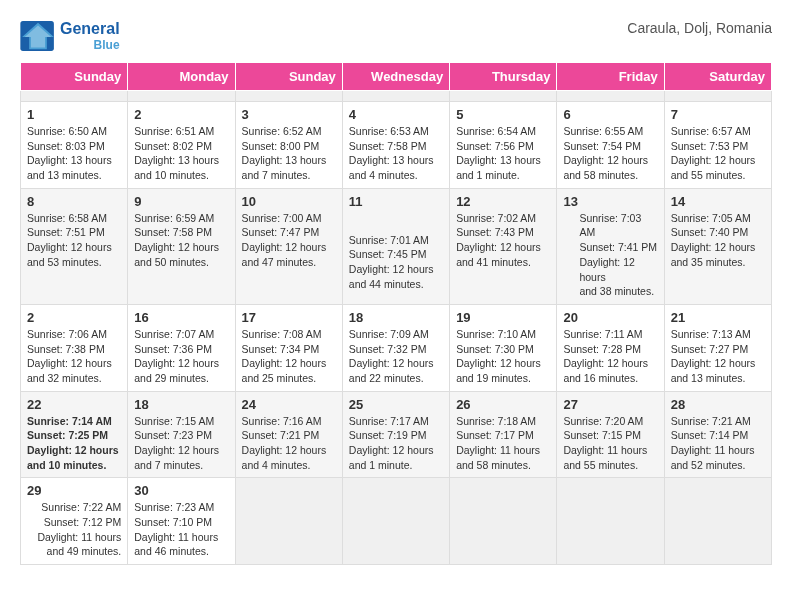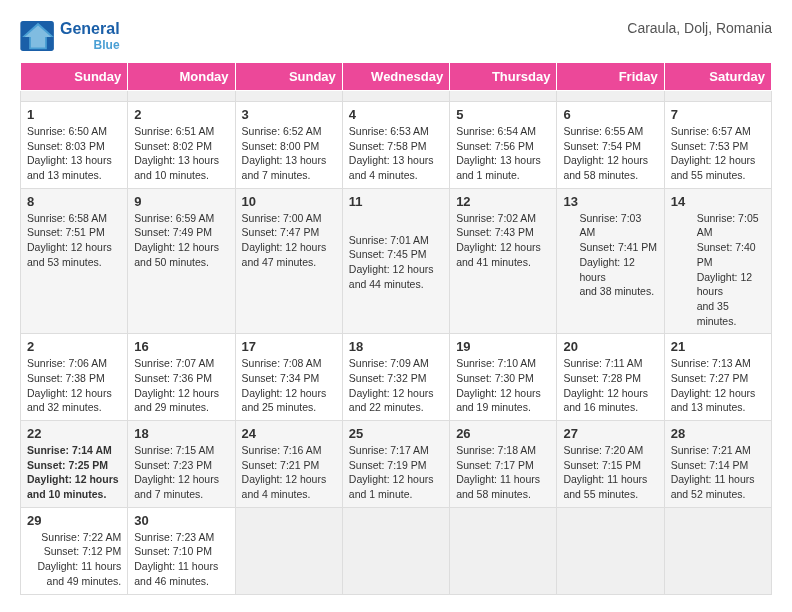--- a/index.html
+++ b/index.html
@@ -178,21 +178,21 @@
         <td>
           <span class="day-num">8</span>
           <div class="day-info" style="white-space: pre-line;">Sunrise: 6:58 AM
 Sunset: 7:51 PM
 Daylight: 12 hours
 and 53 minutes.</div>
         </td>
         <td>
           <span class="day-num">9</span>
           <div class="day-info" style="white-space: pre-line;">Sunrise: 6:59 AM
-Sunset: 7:49 PM
+Sunset: 7:58 PM
 Daylight: 12 hours
 and 50 minutes.</div>
         </td>
         <td>
           <span class="day-num">10</span>
           <div class="day-info" style="white-space: pre-line;">Sunrise: 7:00 AM
 Sunset: 7:47 PM
 Daylight: 12 hours
 and 47 minutes.</div>
         </td>
@@ -212,21 +212,21 @@
         </td>
         <td>
           <span class="day-num">13</span>
           <div class="day-info" style="white-space: pre-line; margin-left: 16px;">Sunrise: 7:03 AM
 Sunset: 7:41 PM
 Daylight: 12 hours
 and 38 minutes.</div>
         </td>
         <td>
           <span class="day-num">14</span>
-          <div class="day-info" style="white-space: pre-line; margin-left: 26px;">Sunrise: 7:05 AM
+          <div class="day-info" style="white-space: pre-line;">Sunrise: 7:05 AM
 Sunset: 7:40 PM
 Daylight: 12 hours
 and 35 minutes.</div>
         </td>
       </tr>
       <tr>
         <td>
           <span class="day-num">2</span>
           <div class="day-info" style="white-space: pre-line;">Sunrise: 7:06 AM
 Sunset: 7:38 PM

